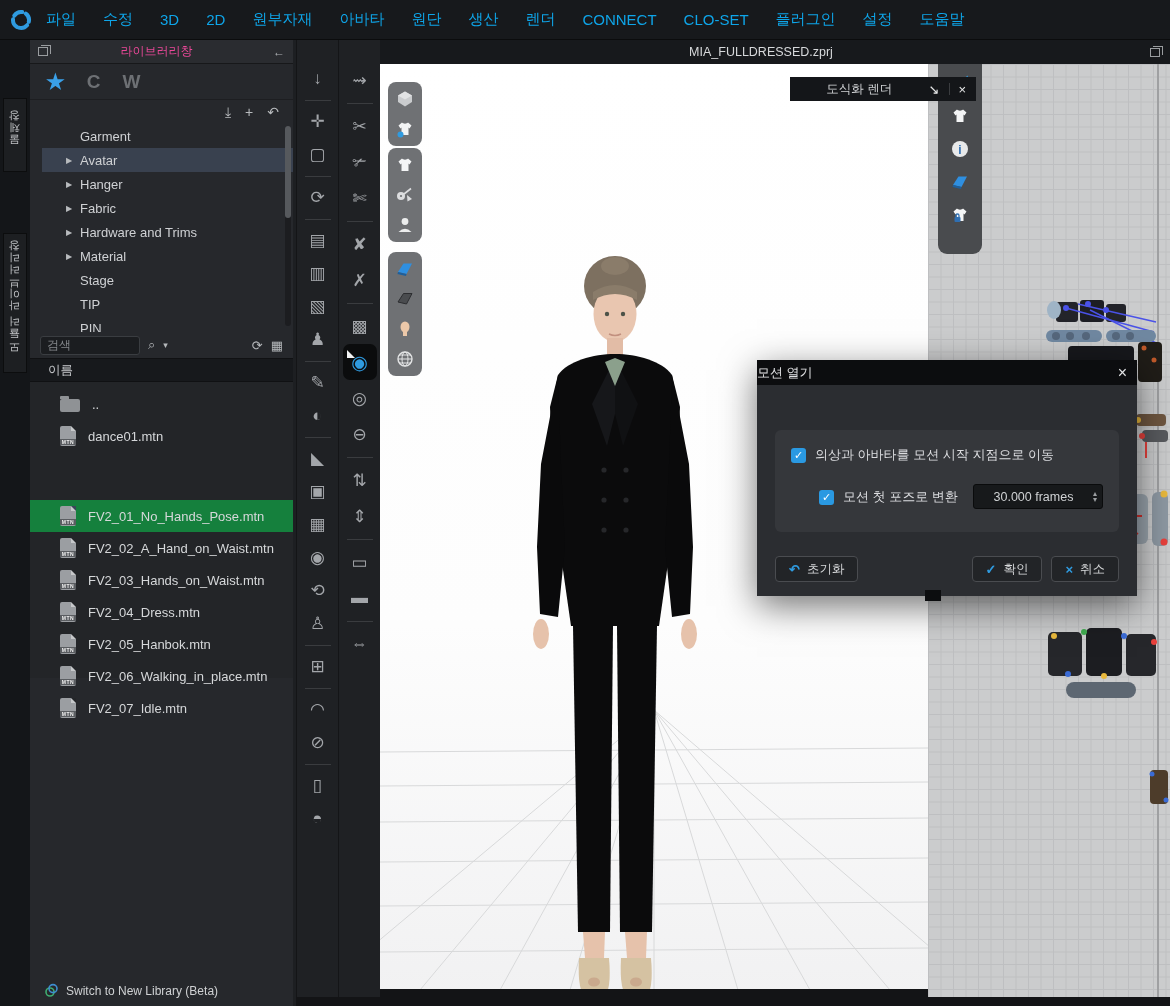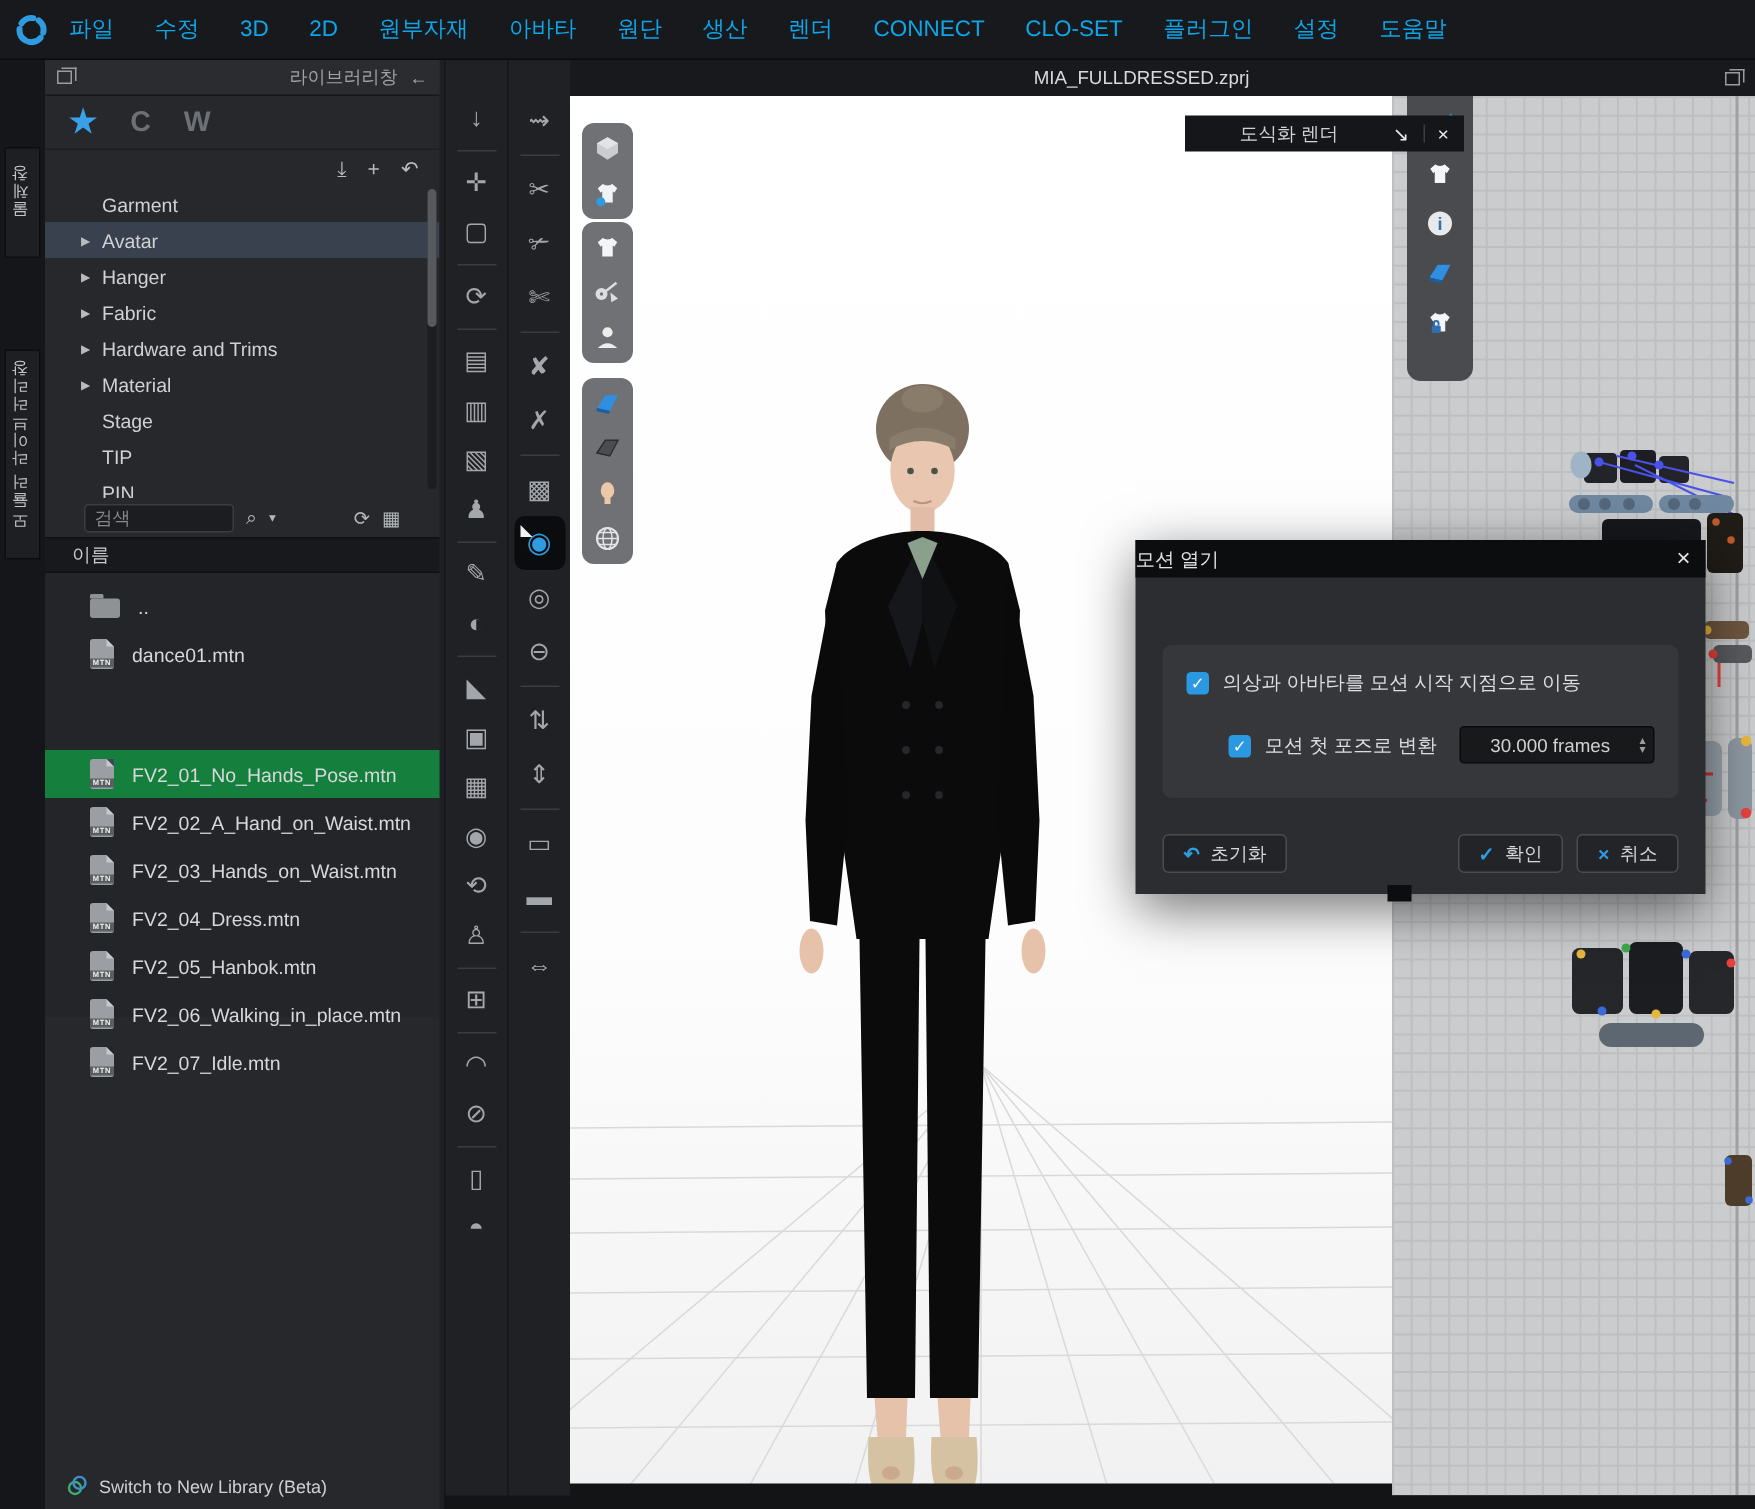--- a/index.html
+++ b/index.html
@@ -15,39 +15,39 @@
   
   #left-strip { position:absolute; left:0; top:40px; width:30px; height:966px; background:#141619; z-index:5; }
   .vtab { position:absolute; left:3px; width:24px; background:#1d1f22; border:1px solid #0c0d0e; color:#c3c5c8; font-size:11px;
           writing-mode:vertical-rl; transform:rotate(180deg); display:flex; align-items:center; justify-content:center; letter-spacing:1px; }
   #vtab-object { top:58px; height:74px; }
   #vtab-modular { top:193px; height:140px; }
 
   
   #library { position:absolute; left:30px; top:40px; width:263px; height:966px; background:#26282c; z-index:5; }
   #lib-header { height:24px; background:#2a2c30; border-bottom:1px solid #17181a; display:flex; align-items:center; }
-  #lib-title { flex:1; text-align:right; color:#a3a3a3; font-size:12px; }
+  #lib-title { flex:1; text-align:center; color:#ec4899; font-size:12px; }
   .win-ico { width:10px; height:9px; border:1px solid #9a9da0; position:relative; margin-left:8px; }
   .win-ico:after { content:""; position:absolute; left:2px; top:-3px; width:9px; height:8px; border:1px solid #9a9da0; border-bottom:none; border-left:none; }
   #lib-collapse { color:#aeb1b4; font-size:12px; margin:0 8px; }
   #fav-row { height:36px; display:flex; align-items:center; padding-left:16px; gap:22px; border-bottom:1px solid #1d1e21; }
   .fav-tab { font-size:19px; font-weight:bold; color:#6d7074; }
   .fav-tab.star { color:#3aa0e8; font-size:21px; }
   #action-row { height:24px; display:flex; justify-content:flex-end; align-items:center; gap:14px; padding-right:14px; }
   .act-ico { color:#b8bbbe; font-size:14px; }
 
-  #lib-tree { height:208px; overflow:hidden; position:relative; }
+  #lib-tree { height:208px; overflow:hidden; position:relative;padding-left:12px; }
   .tree-row { height:24px; display:flex; align-items:center; padding-left:24px; }
   .tree-row.selected { background:#39414f; }
   .tree-caret { width:14px; font-size:8px; color:#b8bbbe; }
   .tree-label { color:#cfd1d4; font-size:13px; }
   #tree-scroll { position:absolute; right:2px; top:2px; width:6px; height:200px; background:#1c1d20; border-radius:3px; }
   #tree-thumb { position:absolute; left:0; top:0; width:6px; height:92px; background:#56595d; border-radius:3px; }
 
-  #search-row { height:26px; display:flex; align-items:center; padding:0 26px; gap:8px; }
+  #search-row { height:26px; display:flex; align-items:center; padding:0 10px; gap:8px; }
   #search-input { width:100px; height:19px; background:#1b1d20; border:1px solid #3a3d41; border-radius:3px; color:#d0d2d4; font-size:12px; padding:0 6px; }
   #search-input::placeholder { color:#85888c; }
   .mini-ico { color:#b5b8bb; font-size:13px; }
   .mini-ico.caret { font-size:9px; }
   #search-spacer { flex:1; }
 
   #list-header { height:24px; background:#17191c; display:flex; align-items:center; padding-left:18px; border-top:1px solid #101113; border-bottom:1px solid #101113; }
   #list-header span { color:#c9cbce; font-size:12.5px; }
   #file-list { background:#232528; height:296px; padding-top:6px; }
   .file-row { height:32px; display:flex; align-items:center; padding-left:30px; gap:12px; }

